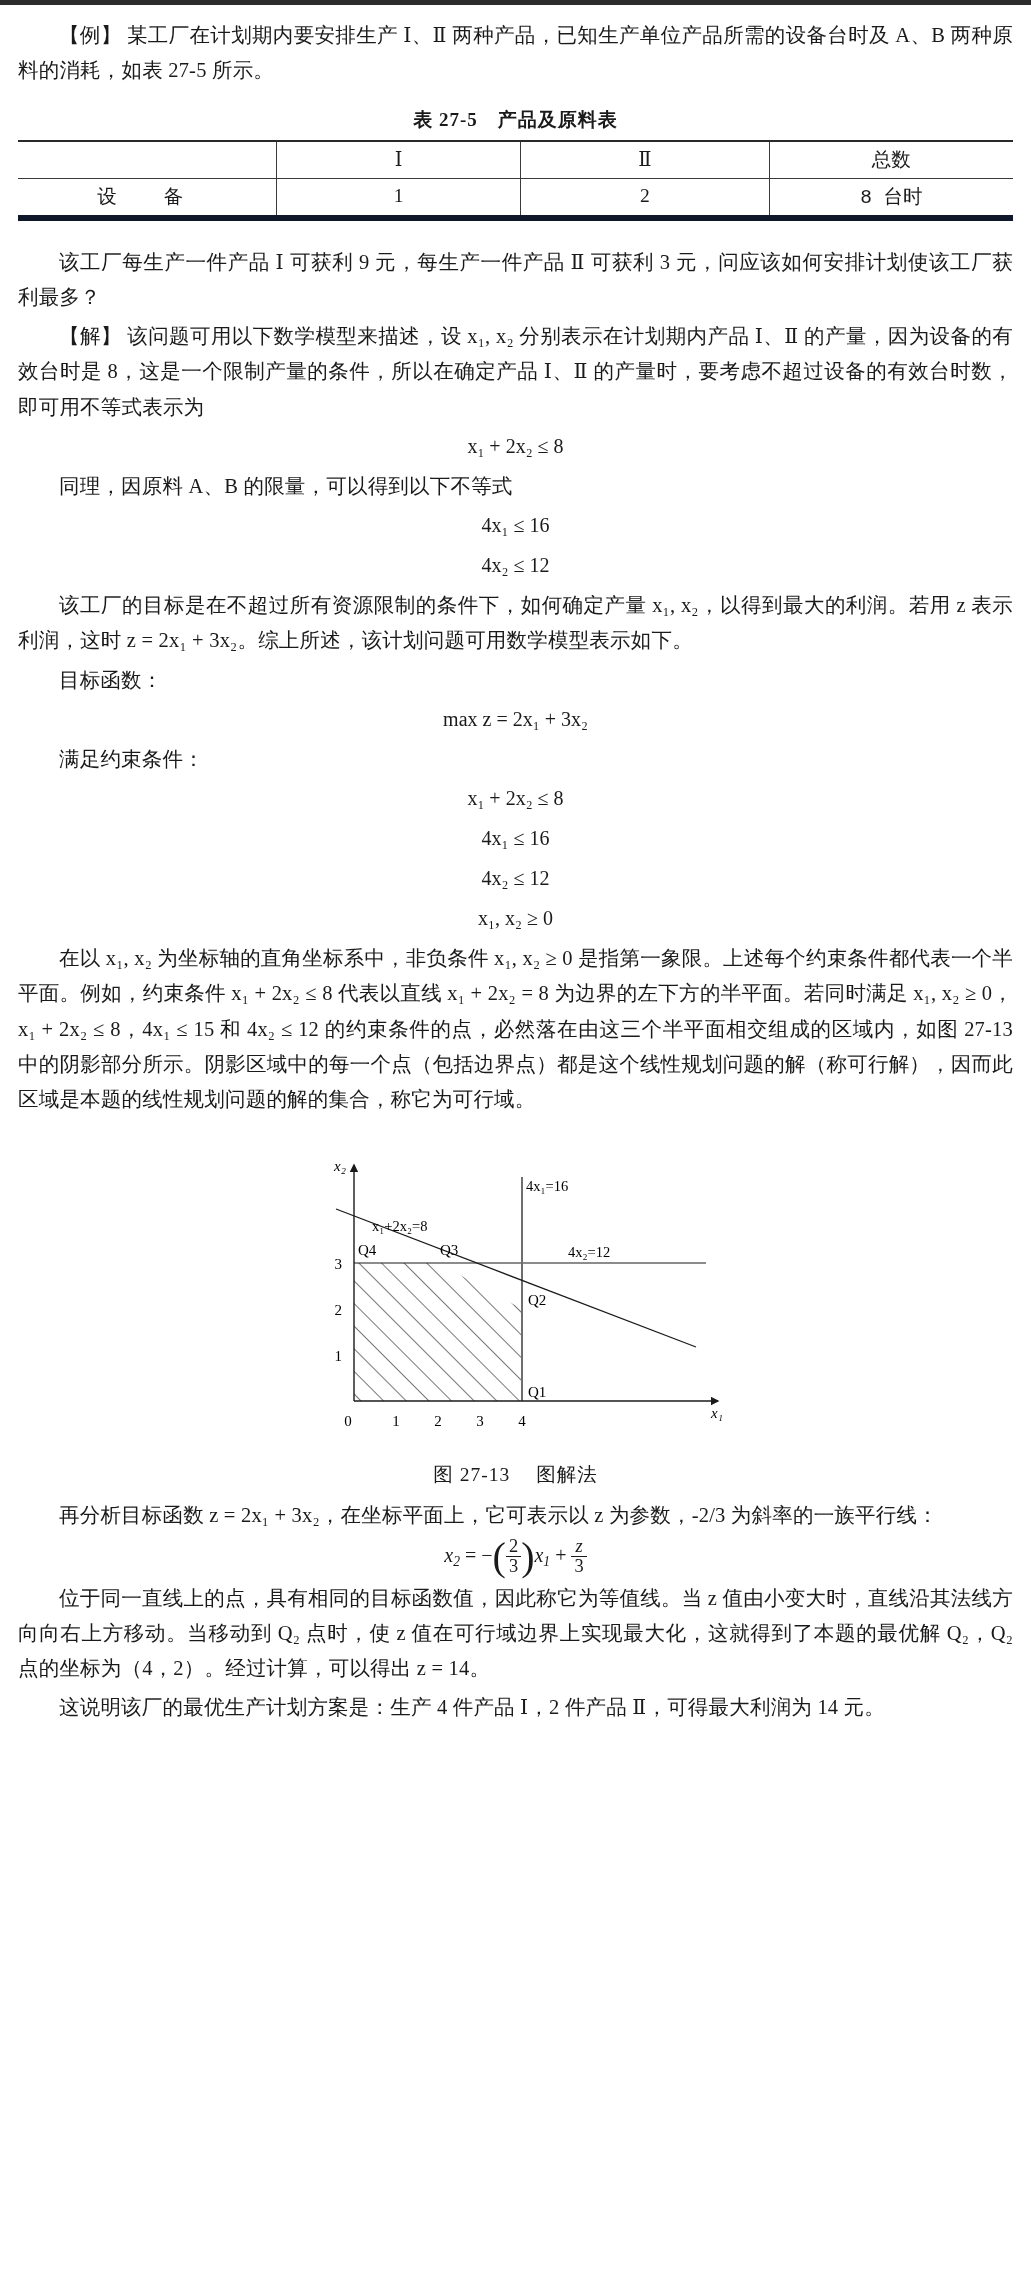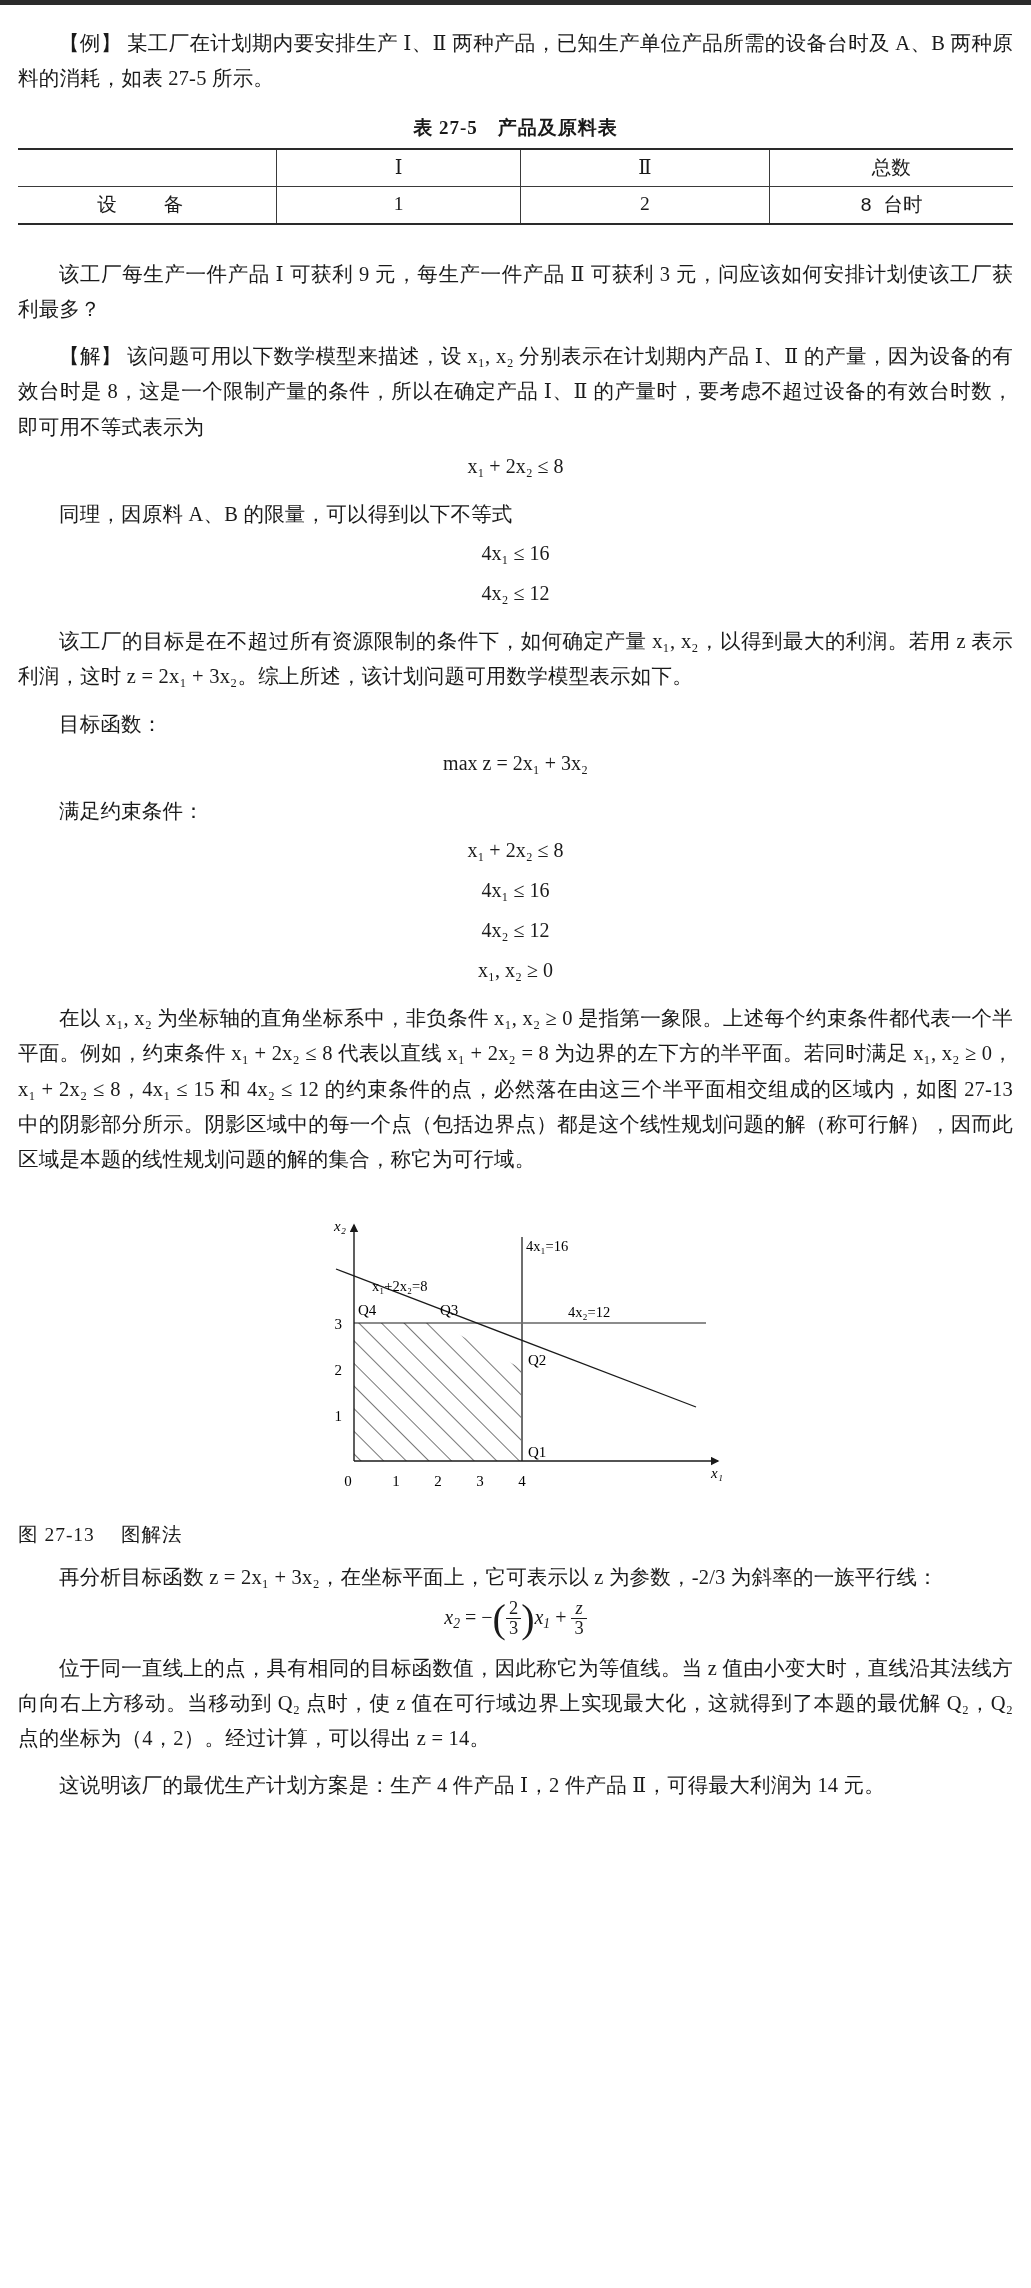--- a/index.html
+++ b/index.html
@@ -15,21 +15,21 @@
     position:relative;
     box-sizing:border-box;
     padding:14px 18px 10px 18px;
     background:#fff;
   }
   .topbar{
     position:absolute;left:0;top:0;width:1031px;height:5px;
     background:#2b2b2b;
   }
   p.para{
-    margin:12px 0 2px 0;
+    margin:4px 0 2px 0;
     font-size:20.5px;
     line-height:1.72;
     text-align:justify;
     text-justify:inter-ideograph;
     text-indent:2em;
     letter-spacing:.2px;
   }
   .mathline{
     text-align:center;
     font-size:20px;
@@ -56,32 +56,32 @@
   table.data td{
     border-left:1px solid #3a3a3a;
     border-right:1px solid #3a3a3a;
     text-align:center;
     padding:4px 0 5px 0;
     height:27px;
   }
   table.data tr td:first-child{border-left:none;}
   table.data tr td:last-child{border-right:none;font-family:Liberation Mono, monospace;}
   table.data tr.head td{border-bottom:1px solid #3a3a3a;}
-  table.data tr.rowline td{border-bottom:1px solid #0f172a;margin-top:40px;}
+  table.data tr.rowline td{border-bottom:6px solid #0f172a;margin-top:40px;}
   table.data{border-top:2px solid #2a2a2a;border-bottom:2px solid #2a2a2a;}
   .c1{width:26%;}
   .c2{width:24.5%;}
   .c3{width:25%;}
   .c4{width:24.5%;}
   .sp{letter-spacing:.7em;padding-left:.7em;}
   
   .figwrap{margin:26px 0 4px 0;position:relative;}
   .figsvg{display:block;margin:0 auto;}
   .fig-caption{
-    text-align:left;font-size:19.5px;margin:8px 0 10px 0;letter-spacing:1px;
+    text-align:center;font-size:19.5px;margin:8px 0 10px 0;letter-spacing:1px;
   }
   .fig-caption .gap{display:inline-block;width:26px;}
   
   .frac{display:inline-block;vertical-align:middle;text-align:center;line-height:1.05;font-size:.92em;}
   .frac .num{display:block;border-bottom:1.3px solid #1a1a1a;padding:0 3px;}
   .frac .den{display:block;padding:0 3px;}
   .paren{display:inline-block;font-size:2.0em;vertical-align:middle;line-height:.62;font-weight:300;}
 </style>
 </head>
 <body>

